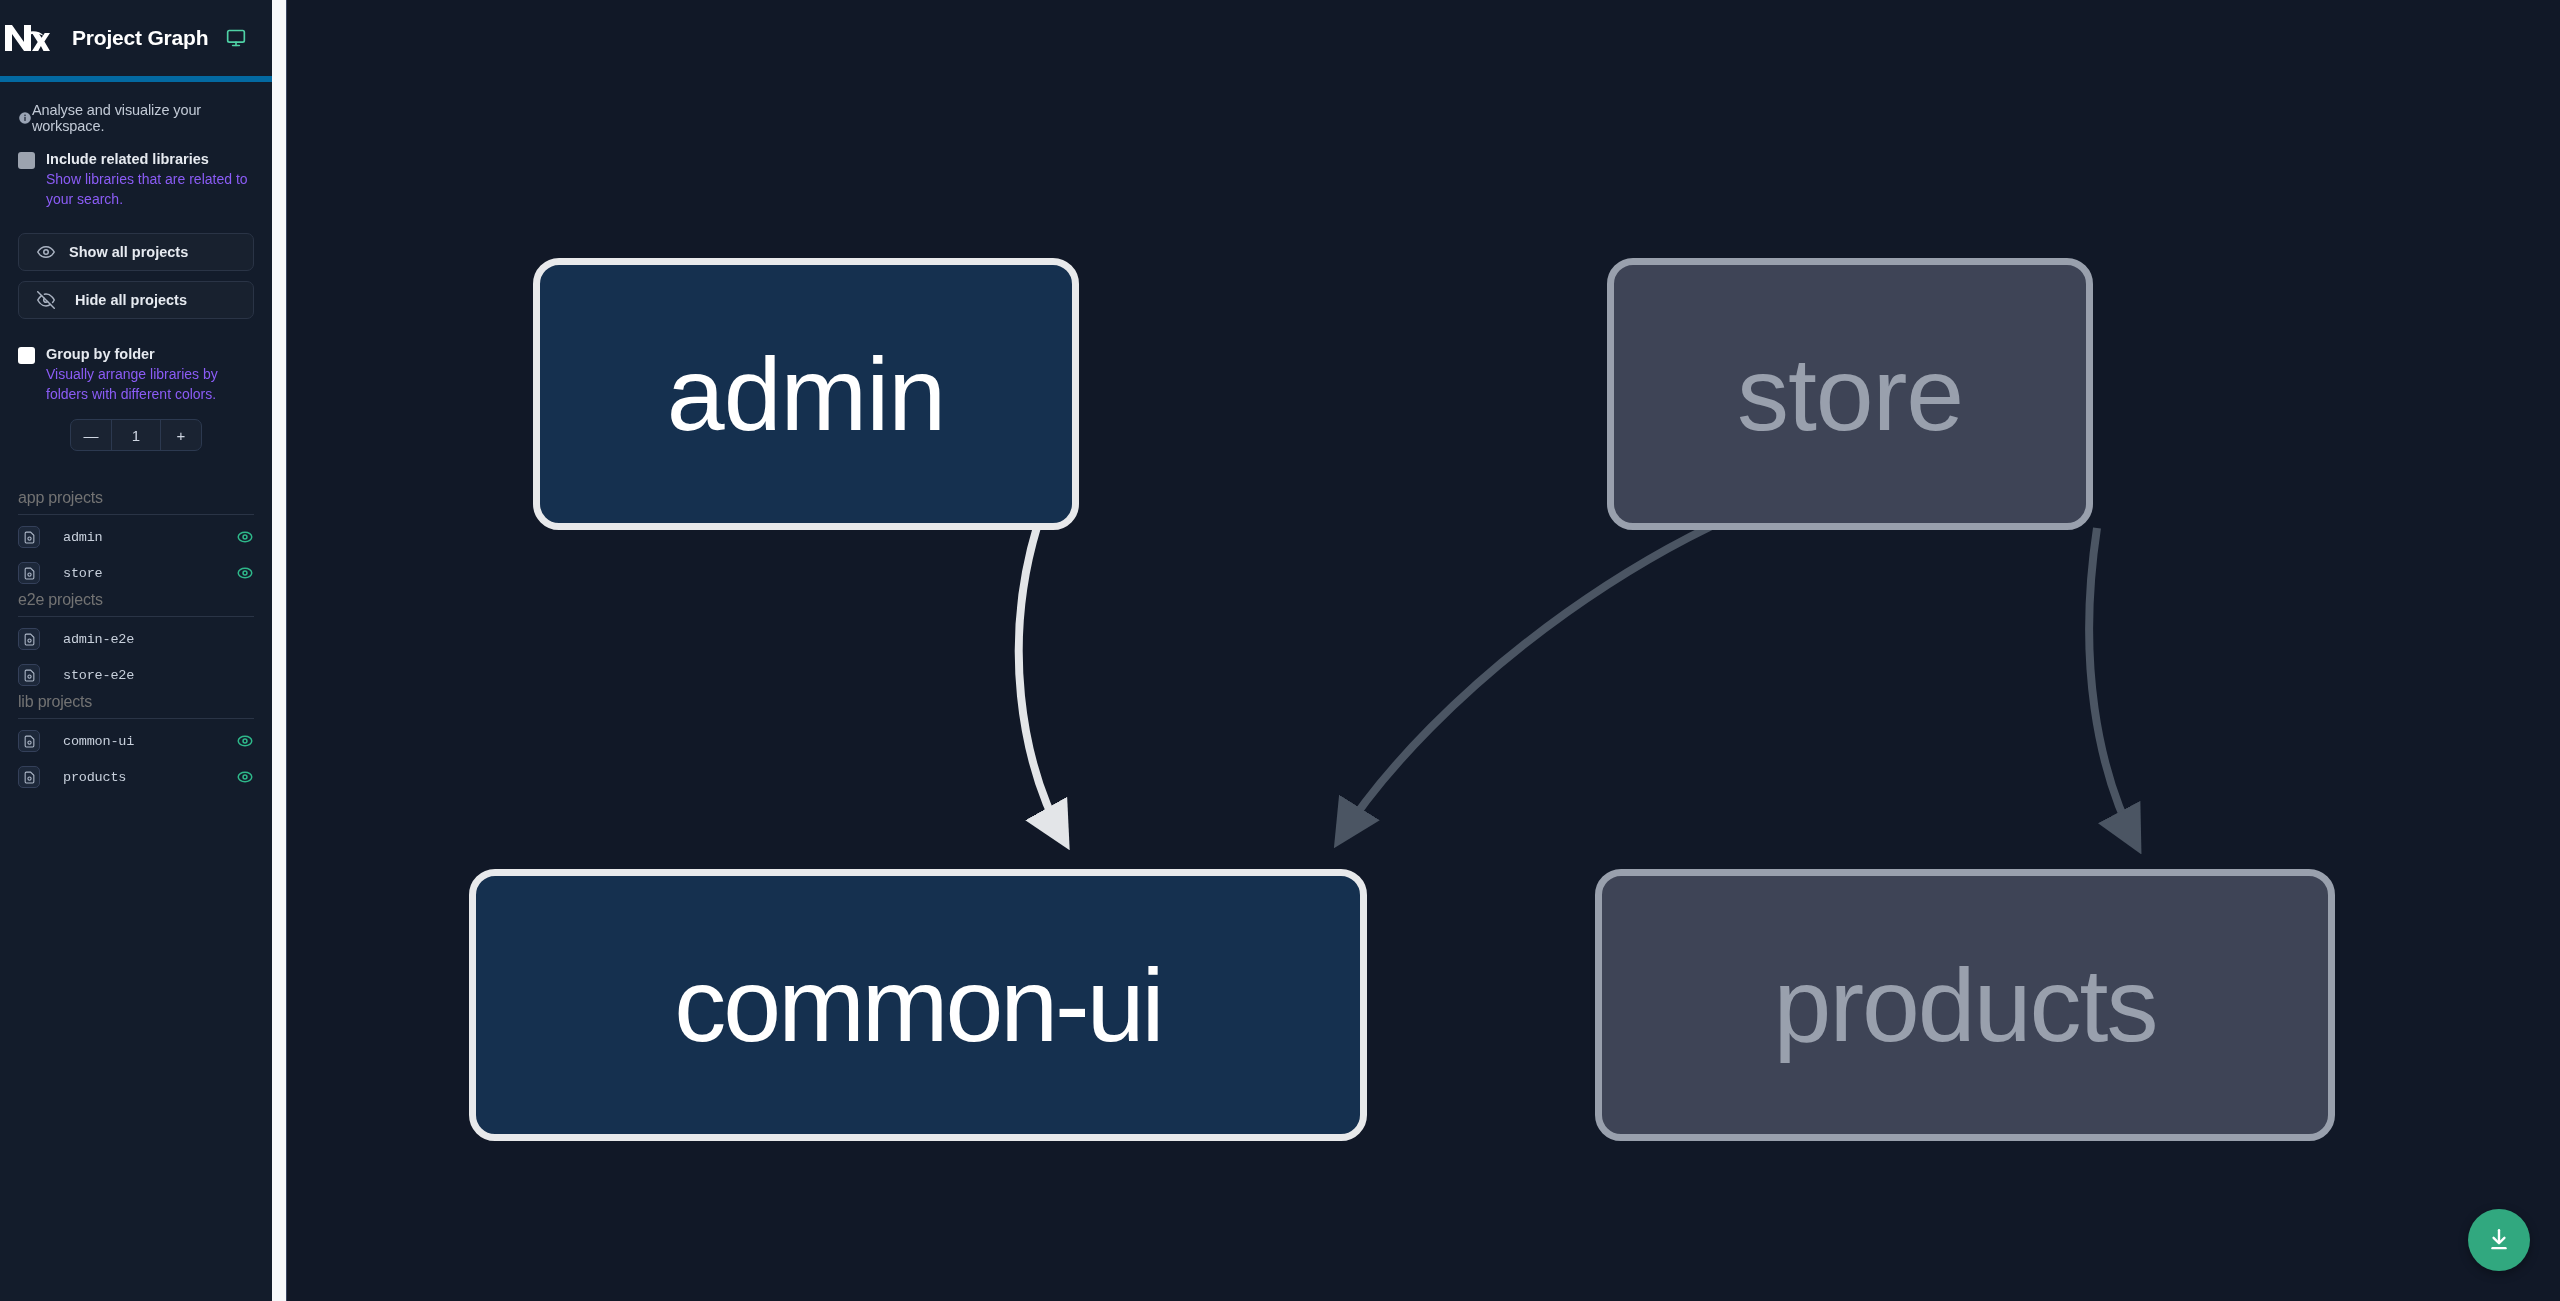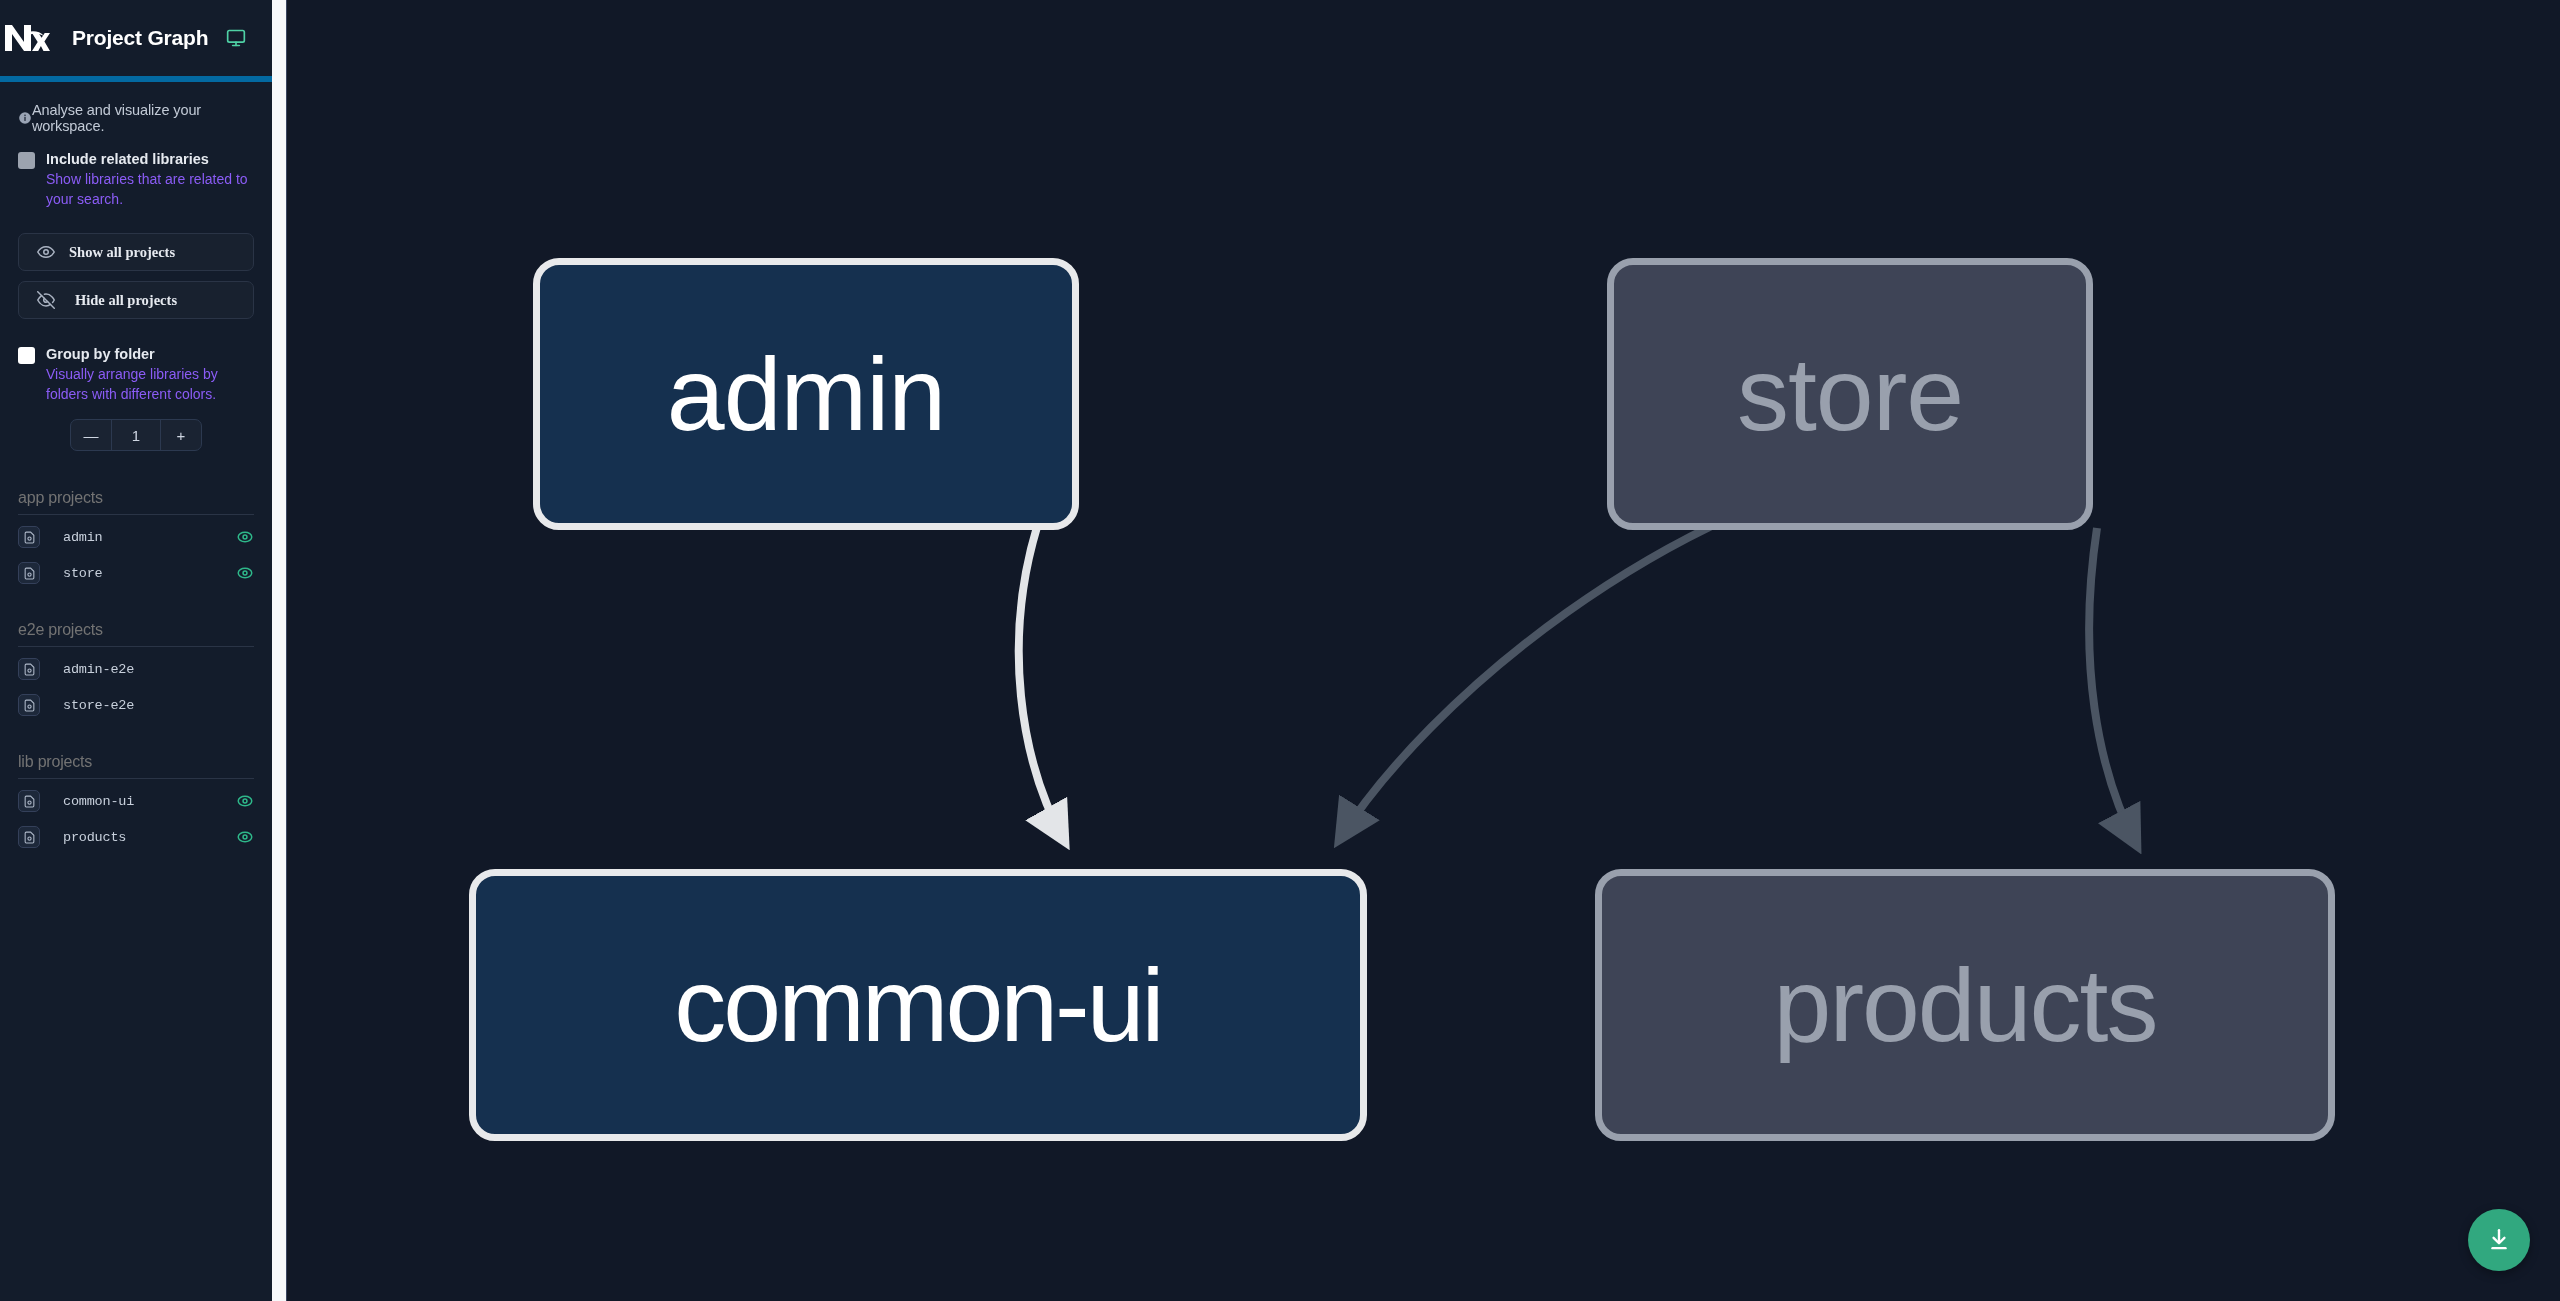--- a/index.html
+++ b/index.html
@@ -92,21 +92,20 @@
   
   .panel-btn {
     margin: 0 18px; height: 38px;
     background: #18212f;
     border: 1px solid #2a3purple;
     border: 1px solid #2a3446;
     border-radius: 7px;
     display: flex; align-items: center;
     padding-left: 18px; gap: 14px;
     cursor: pointer;
-    font-family: Liberation Serif, serif;
   }
   .panel-btn svg { width: 18px; height: 18px; color: #aab3c2; flex:0 0 18px;}
   .panel-btn span { color: #e6eaf0; font-size: 14.5px; font-weight: bold; }
   #show-all-btn { margin-top: 24px; }
   #hide-all-btn { margin-top: 10px; gap: 20px; }
 
   
   #stepper-wrap { display: flex; justify-content: center; margin-top: 15px; }
   #stepper {
     display: flex; height: 32px;
@@ -124,21 +123,21 @@
   #step-plus  { border-left: 1px solid #2c3950; }
   #step-value { width: 48px; font-size: 14px; cursor: default; }
 
   
   #project-lists { margin-top: 38px; overflow-y: auto; padding-bottom: 30px; }
   .group-title {
     color: #737373; font-size: 16px; letter-spacing: -0.2px;
     padding: 0 18px 7px 18px; margin-top: 0;
   }
   .group-rule { height:1px; background:#2a3446; margin: 0 18px 4px 18px; }
-  .group + .group { margin-top: 30px; }
+  .group + .group { }
   .proj-row {
     display: flex; align-items: center; gap: 0;
     height: 36px; padding: 0 18px; cursor: pointer;
   }
   .proj-icon {
     width: 22px; height: 22px; flex: 0 0 22px;
     background: #1d283a; border: 1px solid #34405a;
     border-radius: 5px;
     display: flex; align-items: center; justify-content: center;
   }

